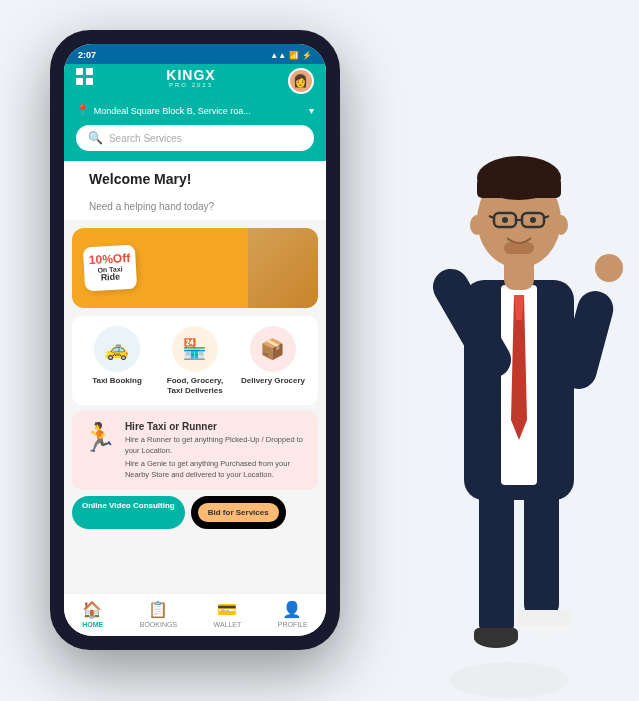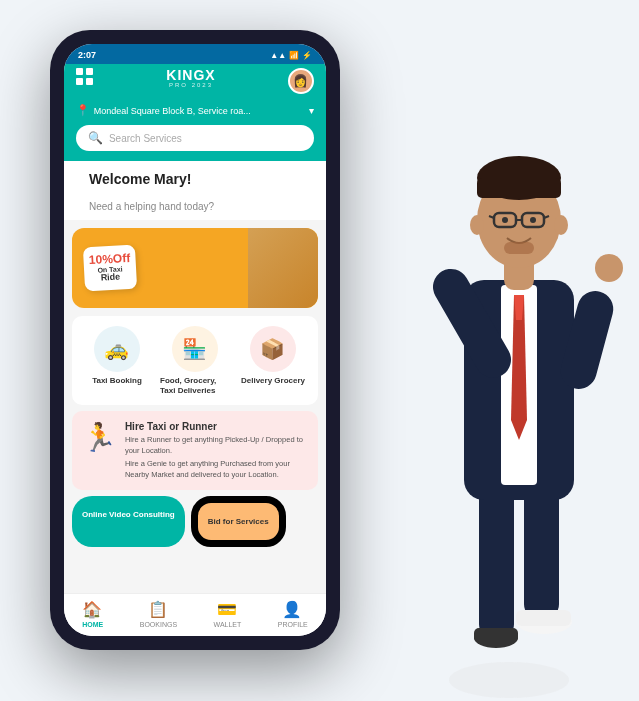--- a/index.html
+++ b/index.html
@@ -301,21 +301,21 @@
       justify-content: center;
       font-size: 20px;
     }
 
     .service-icon-taxi { background: #e8f4f8; }
     .service-icon-food { background: #fef3e2; }
     .service-icon-delivery { background: #fde8e8; }
 
     .service-label {
       font-size: 8px;
-      text-align: left;
+      text-align: center;
       color: #333;
       font-weight: 600;
       line-height: 1.2;
     }
 
     
     .genie-section {
       background: #fde8e8;
       margin: 6px 8px;
       border-radius: 10px;
@@ -344,21 +344,21 @@
     }
 
     
     .tab-section {
       margin: 6px 8px;
       display: flex;
       gap: 6px;
     }
 
     .tab-pill {
-      padding: 14px 10px;
+      padding: 5px 10px;
       border-radius: 20px;
       font-size: 8px;
       font-weight: 600;
       cursor: pointer;
     }
 
     .tab-active {
       background: #00b5a5;
       color: white;
     }
@@ -563,21 +563,21 @@
               </div>
               <span class="service-label">Delivery Grocery</span>
             </div>
           </div>
 
           <div class="genie-section">
             <div class="genie-icon">🏃</div>
             <div>
               <div class="genie-title">Hire Taxi or Runner</div>
               <div class="genie-desc">Hire a Runner to get anything Picked-Up / Dropped to your Location.</div>
-              <div class="genie-desc" style="margin-top:3px;">Hire a Genie to get anything Purchased from your Nearby Market and delivered to your Location.</div>
+              <div class="genie-desc" style="margin-top:3px;">Hire a Genie to get anything Purchased from your Nearby Store and delivered to your Location.</div>
             </div>
           </div>
 
           <div class="tab-section">
             <div class="tab-pill tab-active">
               <span>Online Video Consulting</span>
             </div>
             <div class="tab-pill tab-inactive">
               <span>Bid for Services</span>
             </div>

